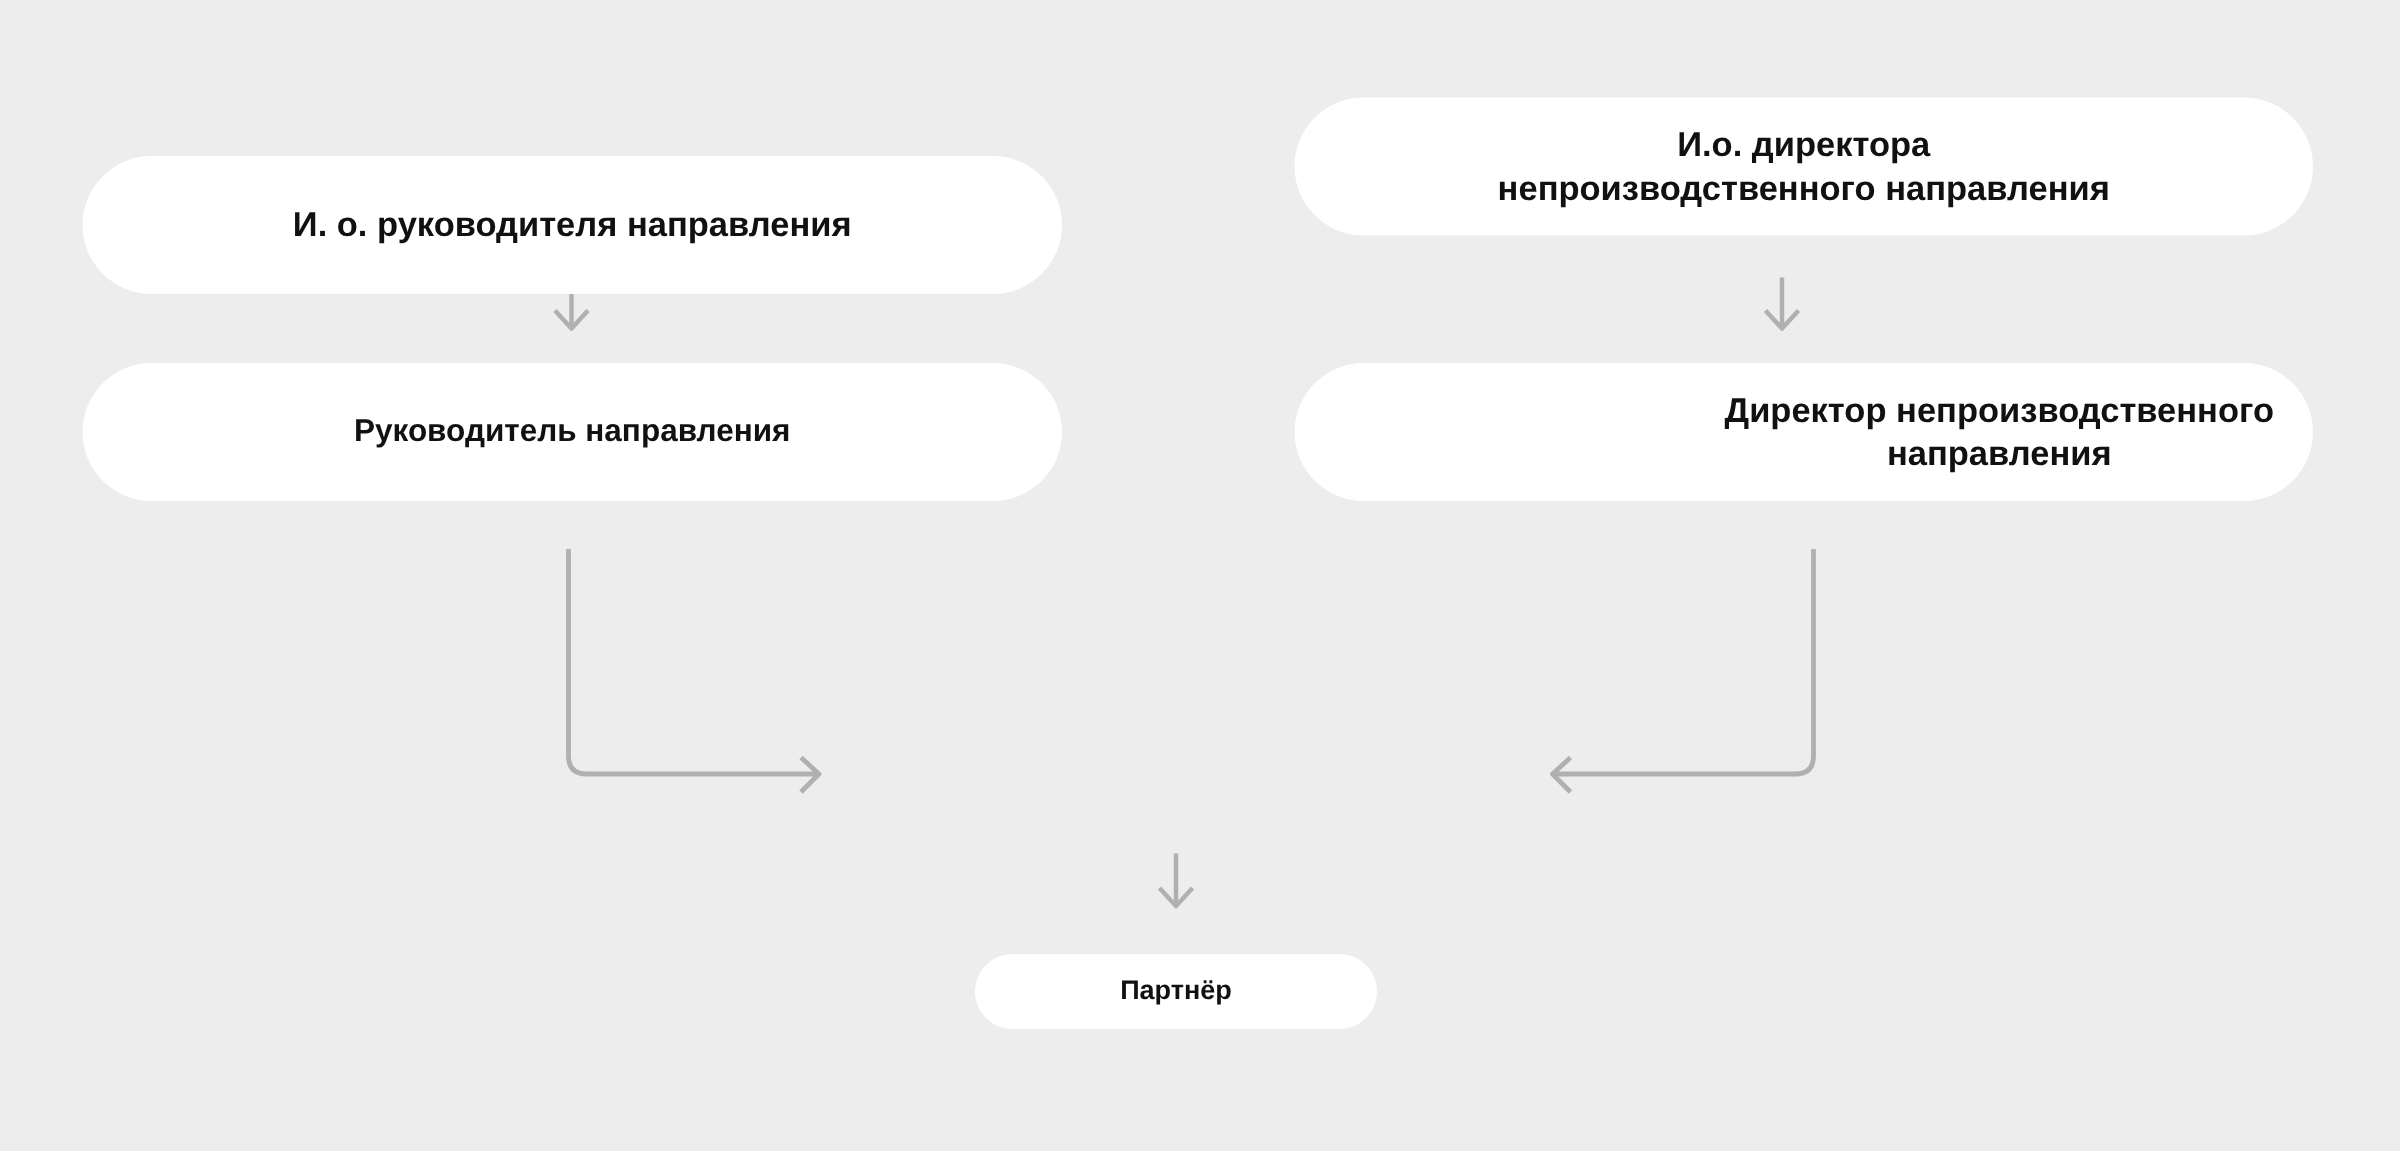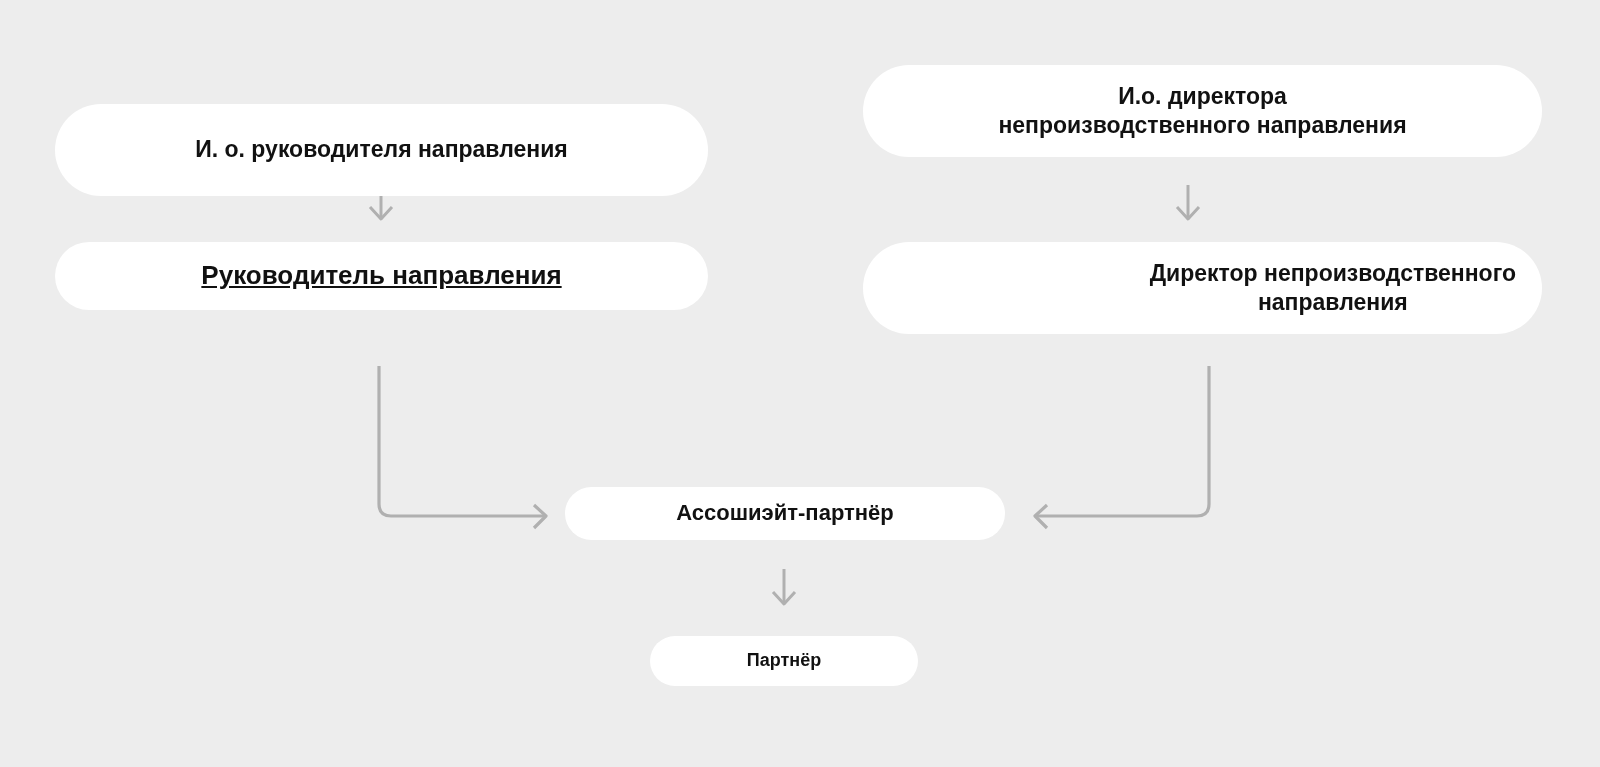--- a/index.html
+++ b/index.html
@@ -42,23 +42,22 @@
     left: 55px;  top: 65px;  width: 653px; height: 92px;
     font-size: 23px;
     margin-top: 39px;
   }
   .node--acting-dir {
     left: 863px; top: 65px;  width: 679px; height: 92px;
     font-size: 23px;
     align-items: center;
   }
   .node--head {
-    left: 55px;  top: 242px; width: 653px; height: 68px;
-    font-size: 26px;
-    text-decoration: underline;
+    left: 55px;  top: 242px; width: 653px; height: 92px;
+    font-size: 21px;
   }
   .node--dir {
     left: 863px; top: 242px; width: 679px; height: 92px;
     font-size: 23px;
     justify-content: flex-end;
   }
   .node--associate {
     left: 565px; top: 487px; width: 440px; height: 53px;
     font-size: 22px;
   }
@@ -127,21 +126,18 @@
 
   <div class="node node--head">
     <span class="node-label">Руководитель направления</span>
   </div>
 
   <div class="node node--dir">
     <span class="node-label">Директор непроизводственного
 направления</span>
   </div>
 
-  <div class="node node--associate">
-    <span class="node-label">Ассошиэйт-партнёр</span>
-  </div>
 
   <div class="node node--partner">
     <span class="node-label">Партнёр</span>
   </div>
 
 </div>
 
 </body></html>

